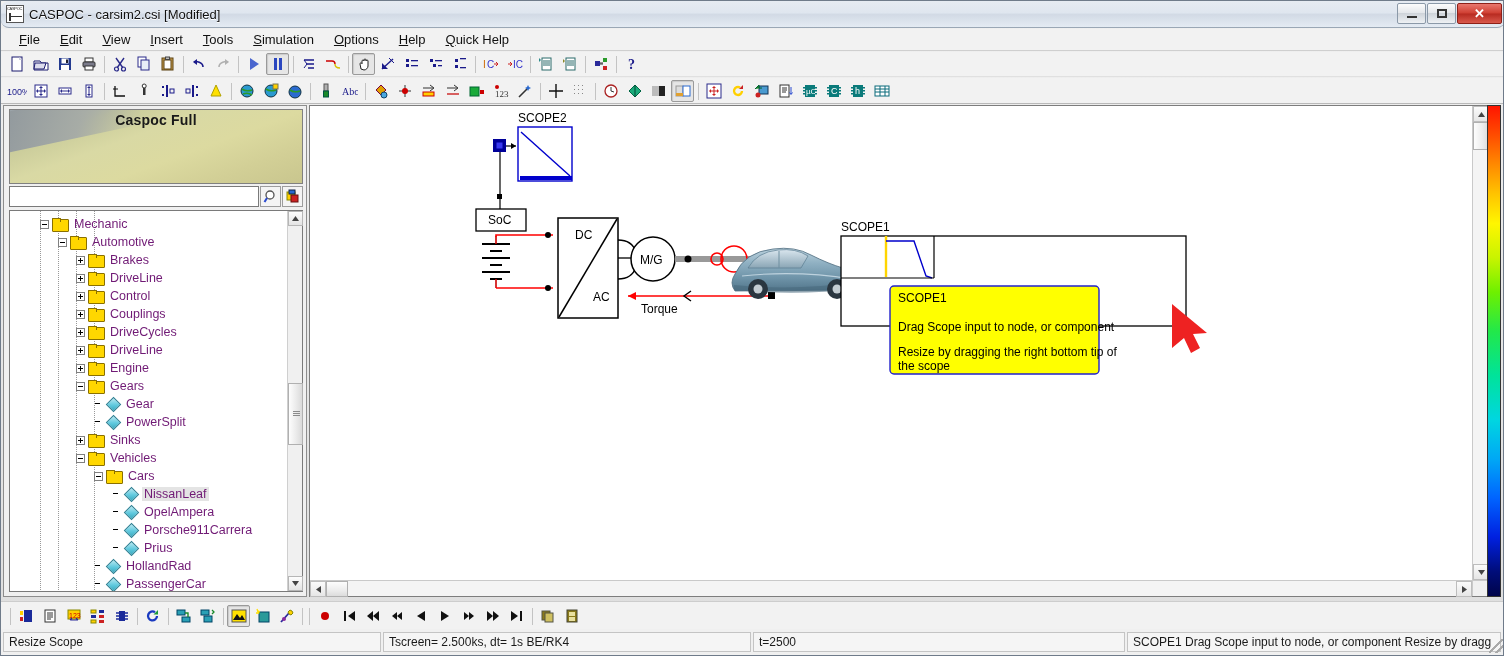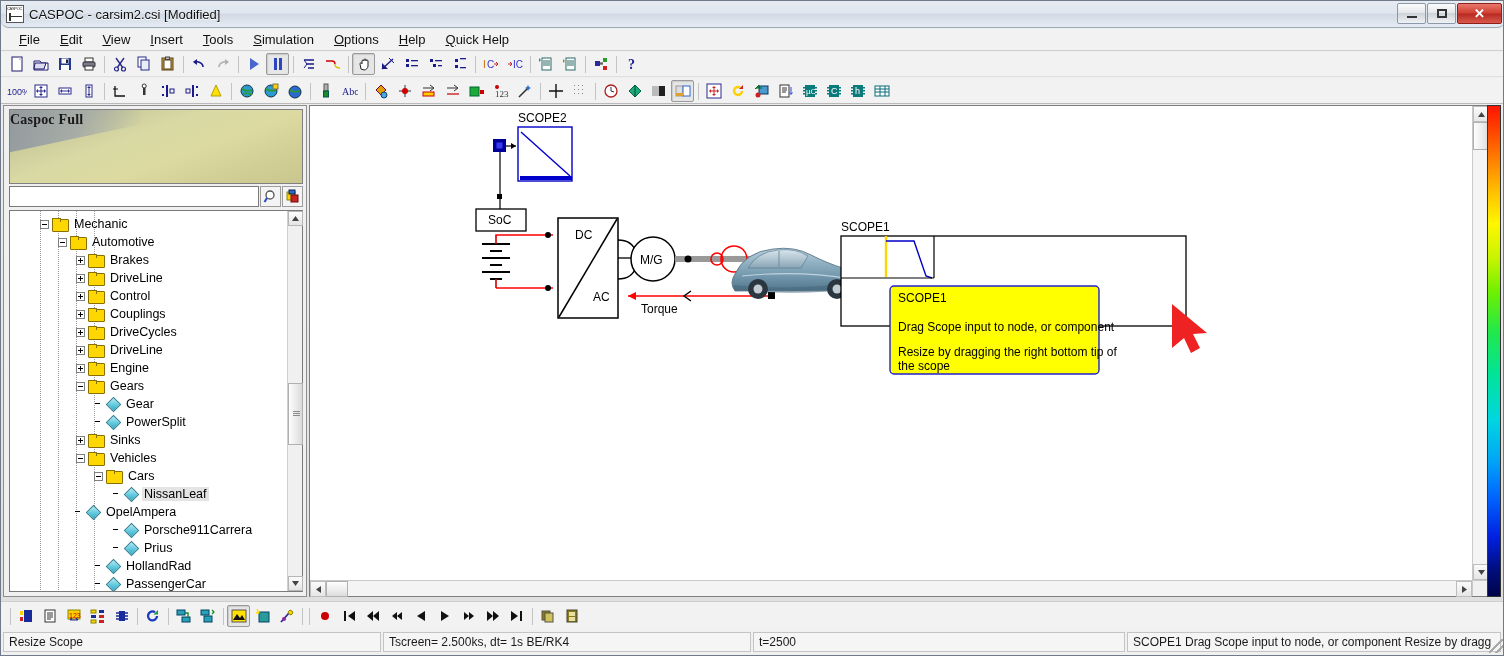--- a/index.html
+++ b/index.html
@@ -108,22 +108,22 @@
     background:
       linear-gradient(160deg, #9aa3a8 0%, #aeb4b0 12%, #c9cb9a 22%, #d9d9a4 40%, #dcdaa0 60%, #d2cf96 80%, #c9c68e 100%);
     overflow: hidden;
   }
   .banner::before {
     content:""; position:absolute; left:-20px; top:-10px; width:150px; height:40px;
     background: linear-gradient(120deg,#8d959c 0%, #a7aca6 60%, rgba(200,200,160,0) 100%);
     transform: rotate(-12deg);
   }
   .banner-title {
-    position: relative; z-index: 2; margin-top: 2px;
-    font-size: 14px; font-weight: bold; color: #1a1a1a; letter-spacing: 0.2px; font-family: Liberation Serif, serif;
+    position: relative; z-index: 2; text-align: center; margin-top: 2px;
+    font-size: 14px; font-weight: bold; color: #1a1a1a; letter-spacing: 0.2px;
   }
   .searchrow {
     position: absolute; left: 5px; top: 80px; width: 294px; height: 21px;
     display: flex; align-items: stretch;
   }
   .searchbox {
     flex: 1 1 auto; border: 1px solid #7a7a7a; background: #ffffff;
     font-size: 12px; padding: 1px 3px; outline: none; font-family:"Liberation Sans",sans-serif;
   }
   .sbtn {
@@ -167,21 +167,21 @@
   }
   .diamond {
     width: 14px; height: 13px; flex: 0 0 auto; margin-right: 4px; position: relative;
   }
   .diamond::before {
     content:""; position:absolute; left:2px; top:1px; width:9px; height:9px;
     background: linear-gradient(135deg,#b9e9f2 0%, #5fc9de 55%, #3aa8bd 100%);
     border: 1px solid #2d7f92;
     transform: rotate(45deg);
   }
-  .tlabel { font-size: 12.5px; color:#000000; padding: 0 2px; }
+  .tlabel { font-size: 12.5px; color:#701a75; padding: 0 2px; }
   .tlabel.sel { background: #e4e4e4; }
   .guide {
     position: absolute; top: 0; bottom: 0; width: 1px;
     background-image: linear-gradient(180deg,#999 50%, transparent 50%);
     background-size: 1px 2px;
   }
   .treescroll {
     width: 15px; background: #f0f0f0; border-left: 1px solid #cfcfcf;
     position: relative; flex: 0 0 auto;
   }
@@ -838,21 +838,21 @@
           <div class="trow" style="padding-left: 84px;">
             <span class="twist"></span>
             <span class="folder"></span>
             <span class="tlabel">Cars</span>
           </div>
           <div class="trow" style="padding-left: 102px;">
             <span class="twist none"></span>
             <span class="diamond"></span>
             <span class="tlabel sel">NissanLeaf</span>
           </div>
-          <div class="trow" style="padding-left: 64px;">
+          <div class="trow" style="padding-left: 102px;">
             <span class="twist none"></span>
             <span class="diamond"></span>
             <span class="tlabel">OpelAmpera</span>
           </div>
           <div class="trow" style="padding-left: 102px;">
             <span class="twist none"></span>
             <span class="diamond"></span>
             <span class="tlabel">Porsche911Carrera</span>
           </div>
           <div class="trow" style="padding-left: 102px;">

